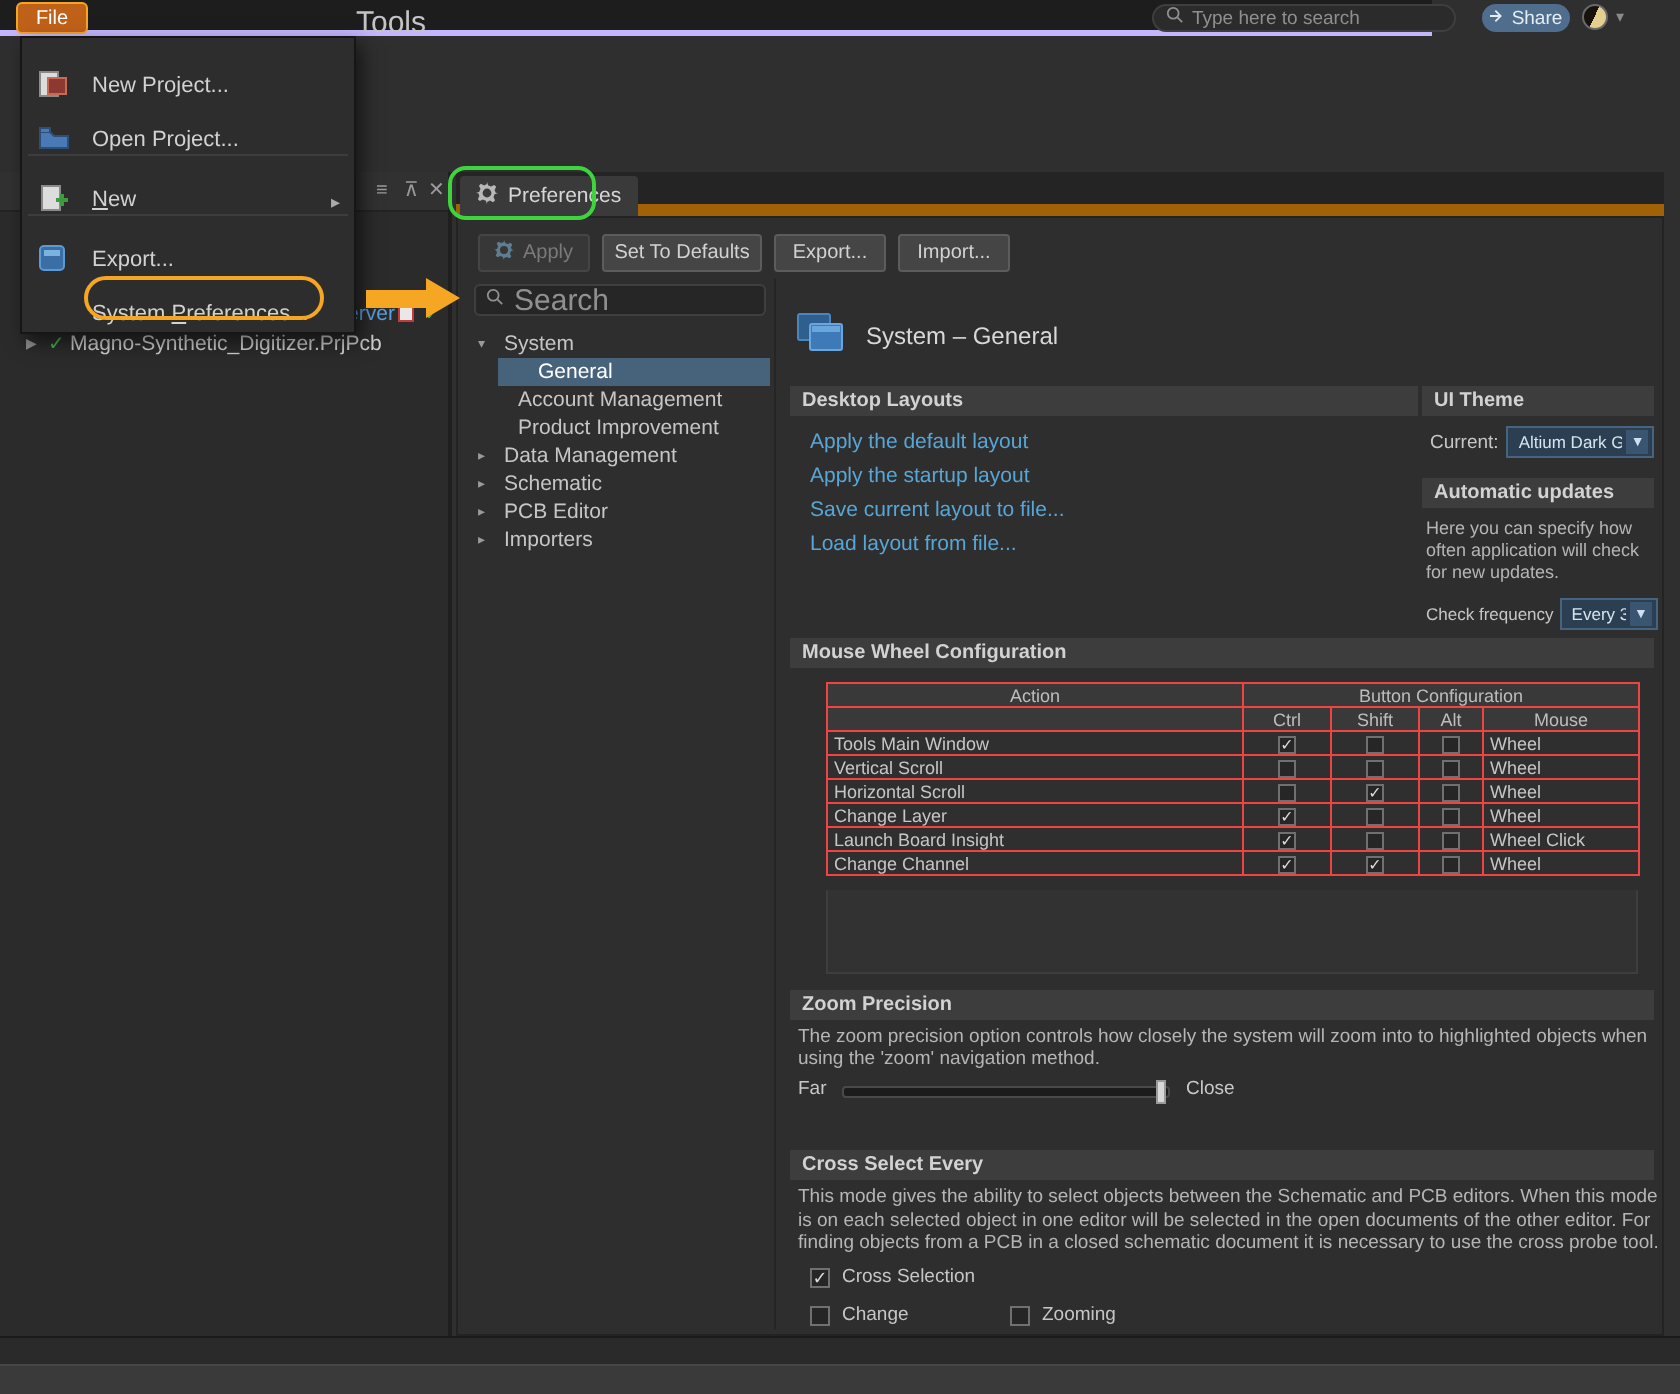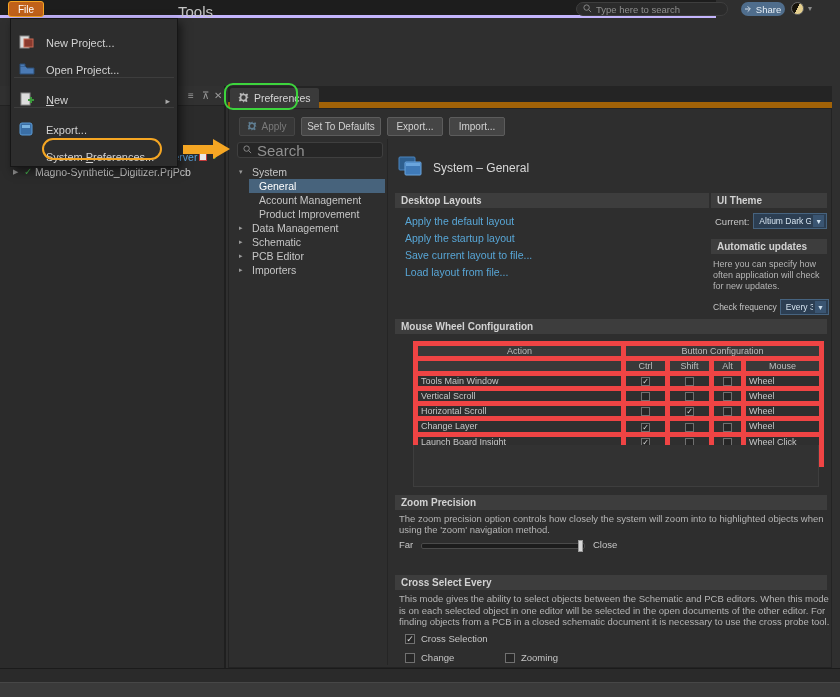--- a/index.html
+++ b/index.html
@@ -41,21 +41,21 @@
 #btn-export{left:158px;width:56px}
 #btn-import{left:220px;width:56px}
 #p-search{position:absolute;left:8px;top:33px;width:146px;height:16px;background:#262626;border:1px solid #3f3f3f;border-radius:3px;display:flex;align-items:center;gap:5px;padding:0 5px}
 #p-search .ph{font-size:15px;color:#909090}
 #p-vline{position:absolute;left:158px;top:30px;width:1px;height:526px;background:#252525}
 
 .tree{position:absolute;left:4px;top:56px;width:152px}
 .ti{height:14px;display:flex;align-items:center;font-size:10.5px;color:#c6c6c6;cursor:pointer;white-space:nowrap}
 .ti.p{padding-left:6px;gap:5px}
 .ti.c{padding-left:26px}
-.ti.sel{background:var(--selection-blue,#47637c);color:#fff;margin-left:16px;padding-left:10px;width:136px}
+.ti.sel{background:var(--selection-blue,#47637c);color:#fff;margin-left:16px;padding-left:20px;width:136px}
 .tri{font-size:7px;color:#9a9a9a;width:8px;flex:none}
 
 #pg-icon{position:absolute;left:168px;top:46px}
 #pg-title{position:absolute;left:204px;top:52px;font-size:12px;color:#d8d8d8}
 
 .sec{position:absolute;height:15px;background:#3d3d3d;color:#d2d2d2;font-size:10px;font-weight:bold;line-height:15px;padding-left:6px}
 #sec-dl{left:166px;top:84px;width:314px}
 #sec-ut{left:482px;top:84px;width:116px}
 #sec-au{left:482px;top:130px;width:116px}
 #sec-mw{left:166px;top:210px;width:432px}
@@ -68,21 +68,21 @@
 .dd{background:#2c3e52;border:1px solid #46637f;height:16px;display:flex;align-items:center;justify-content:space-between;padding:0 2px 0 5px;color:#d6e4f0;cursor:pointer}
 .dd .ddt{font-size:8.5px;white-space:nowrap;overflow:hidden}
 .dd .dda{width:11px;height:12px;background:#3a5572;display:flex;align-items:center;justify-content:center;font-size:7px;color:#cfe0ee;flex:none;margin-left:2px}
 #ut-dd{width:74px;flex:none}
 #au-text{position:absolute;left:484px;top:150px;width:116px;font-size:9px;line-height:11px;color:#b5b5b5}
 #au-row{position:absolute;left:484px;top:190px;width:116px;display:flex;align-items:center;gap:3px;font-size:8.5px;color:#c6c6c6}
 #au-row .lbl{white-space:nowrap}
 #au-dd{flex:1;min-width:0}
 
 .mw-table{position:absolute;left:184px;top:232px;border-collapse:collapse;table-layout:fixed}
-.mw-table td{border:5px solid #ef4444;height:12px;font-size:9px;color:#c6c6c6;padding:0 3px;overflow:hidden;white-space:nowrap}
+.mw-table td{border:1px solid #ef4444;height:12px;font-size:9px;color:#c6c6c6;padding:0 3px;overflow:hidden;white-space:nowrap}
 tr.mwh td{background:#393939;text-align:center;color:#bdbdbd}
 tr.mwr td{background:#2f2f2f}
 td.cbc{text-align:center;padding:0}
 .cb{display:inline-block;width:9px;height:9px;border:1px solid #707070;background:#262626;font-size:8px;line-height:8px;color:#dcdcdc;text-align:center;vertical-align:middle}
 #mw-empty{position:absolute;left:184px;top:336px;width:406px;height:42px;background:#323232;border:1px solid #3e3e3e;border-top:none}
 
 #zp-text{position:absolute;left:170px;top:404px;width:430px;font-size:9.5px;line-height:11px;color:#b5b5b5}
 #zp-far{position:absolute;left:170px;top:430px;font-size:9.5px}
 #zp-track{position:absolute;left:192px;top:434px;width:164px;height:6px;background:#1c1c1c;border:1px solid #4a4a4a;border-radius:2px;cursor:pointer}
 #zp-handle{position:absolute;right:1px;top:-4px;width:5px;height:12px;background:#d8d8d8;border:1px solid #9a9a9a}

